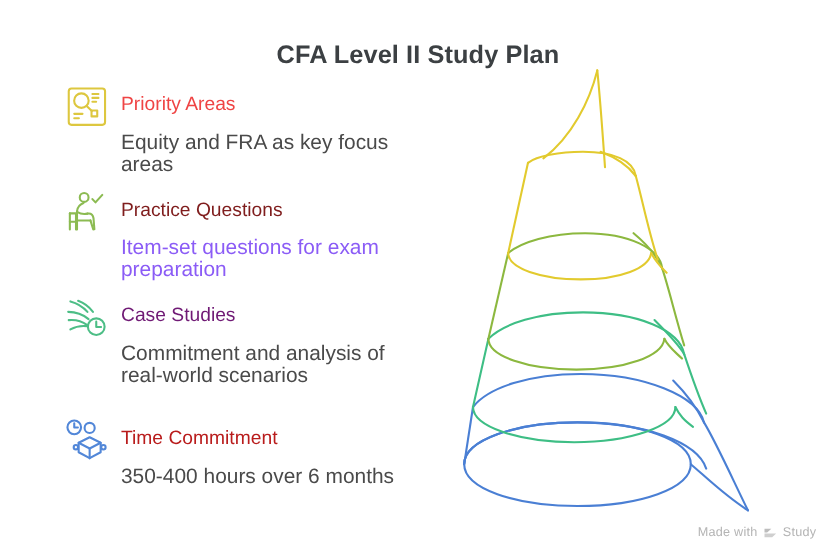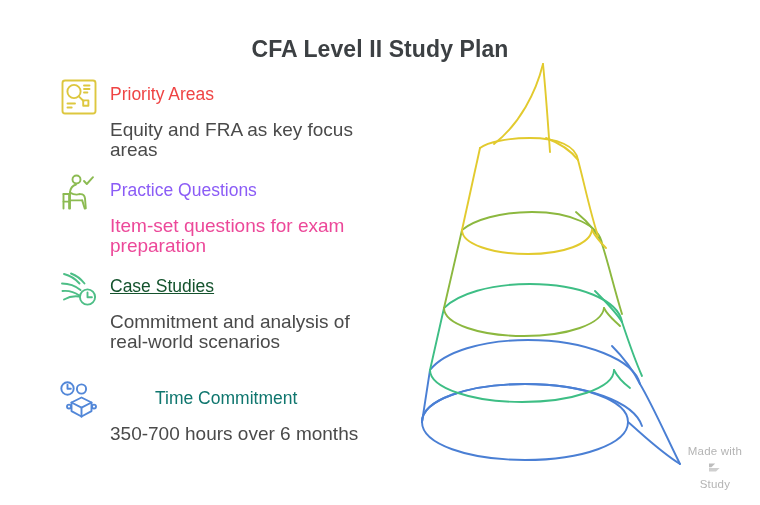--- a/index.html
+++ b/index.html
@@ -134,59 +134,59 @@
             <path d="M21.6 22.2 c3 -0.4 5 1.4 5.4 4.2 l0.8 10"></path>
             <path d="M12 20.6 l0 16"></path>
             <path d="M11.8 28.4 h12.4"></path>
             <path d="M24.2 28.4 l2.6 8.2"></path>
             <path d="M5.5 22 h5.6 v14.6"></path>
             <path d="M5.5 22 v14.6"></path>
             <path d="M5.5 29.6 h5.6"></path>
           </g>
         </svg>
       </span>
-      <div class="item-title" style="color: #8b5cf6;">Practice Questions</div>
-      <div class="item-desc" style="color: #ec4899;">Item-set questions for exam preparation</div>
+      <div class="item-title" style="color: #7f1d1d;">Practice Questions</div>
+      <div class="item-desc" style="color: #8b5cf6;">Item-set questions for exam preparation</div>
     </div>
 
     <div class="item" id="item-2" style="top: 192px;">
       <span class="item-icon">
         <svg viewBox="0 0 42 42" fill="none">
           <g stroke="#4DBE86" stroke-width="1.9" stroke-linecap="round" stroke-linejoin="round">
             <path d="M6 6 c6 1.5 11.5 5 15.5 9.5"></path>
             <path d="M13 5.5 c5.5 2 10 5.5 13.5 10"></path>
             <path d="M4 15.5 c7 0 13.5 2.4 18.5 6.6"></path>
             <path d="M4.5 23 c6.2 -0.6 12 1 16.8 4.6"></path>
             <path d="M6 31.5 c4.6 -2.6 9.8 -3.6 14.8 -3"></path>
             <circle cx="29.5" cy="29" r="7.6"></circle>
             <path d="M29.5 24.4 v4.8 h4.4"></path>
           </g>
         </svg>
       </span>
-      <div class="item-title" style="color: #14532d; text-decoration: underline;">Case Studies</div>
+      <div class="item-title" style="color: #701a75;">Case Studies</div>
       <div class="item-desc" style="color: rgb(74, 74, 74);">Commitment and analysis of real-world scenarios</div>
     </div>
 
     <div class="item" id="item-3" style="top: 304px;">
       <span class="item-icon">
         <svg viewBox="0 0 42 42" fill="none">
           <g stroke="#5287D8" stroke-width="1.9" stroke-linecap="round" stroke-linejoin="round">
             <circle cx="9.5" cy="8.5" r="6.2"></circle>
             <path d="M9.5 4.8 v3.9 h3.3"></path>
             <circle cx="23.5" cy="9" r="4.6"></circle>
             <path d="M23.5 17.5 l-10 5 v8.6 l10 5.4 l10 -5.4 v-8.6 z"></path>
             <path d="M13.5 22.5 l10 5.2 l10 -5.2"></path>
             <path d="M23.5 27.7 v9"></path>
             <circle cx="11" cy="26.6" r="2"></circle>
             <circle cx="36" cy="26.6" r="2"></circle>
           </g>
         </svg>
       </span>
-      <div class="item-title" style="color: #0f766e; margin-left: 45px;">Time Commitment</div>
-      <div class="item-desc" style="color: rgb(74, 74, 74);">350-700 hours over 6 months</div>
+      <div class="item-title" style="color: #b91c1c;">Time Commitment</div>
+      <div class="item-desc" style="color: rgb(74, 74, 74);">350-400 hours over 6 months</div>
     </div>
 
   </div>
 
   <div class="spiral">
     <svg viewBox="0 0 360 440" fill="none">
       <g stroke-width="1.9" fill="none" stroke-linecap="round" stroke-linejoin="round">
 
         <path d="M32 382 C32 404 78 420 135 420 C192 420 238 404 238 382 C238 360 192 344 135 344 C78 344 32 360 32 382 Z" stroke="#4A7FD4"></path>
         <path d="M32 382 C32 360 78 344 135 344 C196 344 244 362 252 386" stroke="#4A7FD4"></path>
@@ -216,21 +216,21 @@
         <path d="M90 108 L72 190" stroke="#E2CA2E"></path>
         <path d="M188 120 C194 142 200 172 208 196" stroke="#E2CA2E"></path>
         <path d="M156 98 C172 104 182 112 188 120" stroke="#E2CA2E"></path>
 
         <path d="M153 24 C146 52 130 84 104 104" stroke="#E2CA2E"></path>
         <path d="M153 24 C156 54 158 84 160 112" stroke="#E2CA2E"></path>
       </g>
     </svg>
   </div>
 
-  <div class="watermark" style="color: rgb(180, 180, 180); flex-direction: column;">
+  <div class="watermark" style="color: rgb(180, 180, 180);">
     <span>Made with</span>
     <span>
       <svg width="13" height="11" viewBox="0 0 13 11" fill="none">
         <path d="M1 1.6 L7.2 1.6 L3.4 5.2 L1 5.2 Z" fill="#bdbdbd"></path>
         <path d="M1 6.1 L11.6 6.1 L8 9.4 L1 9.4 Z" fill="#cfcfcf"></path>
       </svg>
     </span>
     <span>Study</span>
   </div>
 

